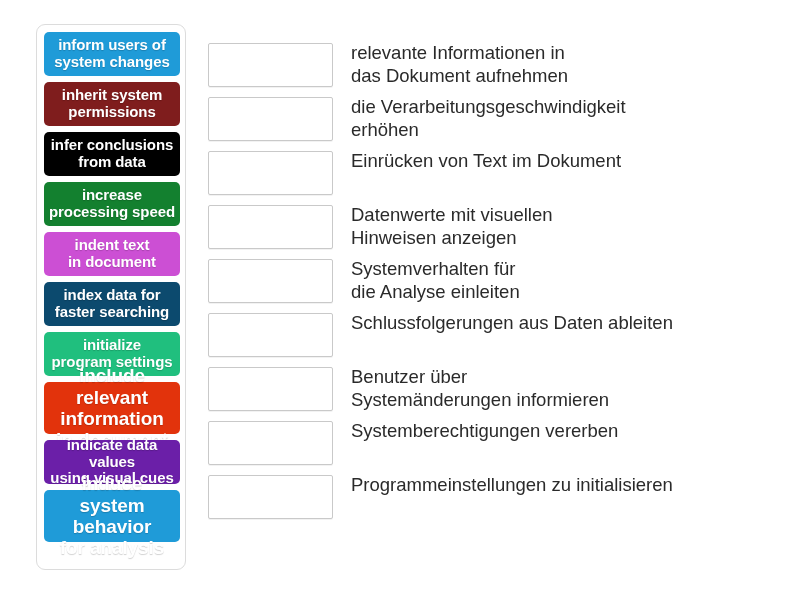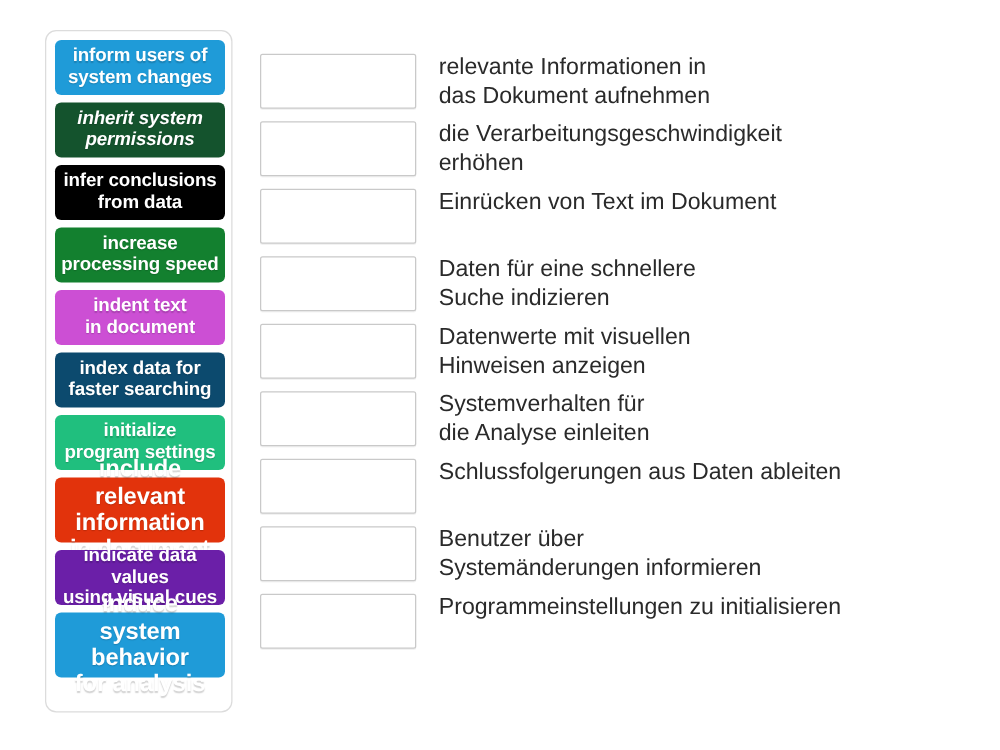--- a/index.html
+++ b/index.html
@@ -98,21 +98,21 @@
   }
 </style>
 </head>
 <body>
 
 <div id="app">
 
   <div class="tiles-panel">
       <div class="tile h2" style="background: rgb(31, 155, 216); white-space: pre-line;">inform users of
 system changes</div>
-      <div class="tile h2" style="background: #14532d; white-space: pre-line; font-style: italic;">inherit system
+      <div class="tile h2" style="background: #7f1d1d; white-space: pre-line;">inherit system
 permissions</div>
       <div class="tile h2" style="background: #000000; white-space: pre-line;">infer conclusions
 from data</div>
       <div class="tile h2" style="background: rgb(19, 128, 47); white-space: pre-line;">increase
 processing speed</div>
       <div class="tile h2" style="background: rgb(204, 79, 212); white-space: pre-line;">indent text
 in document</div>
       <div class="tile h2" style="background: #0c4a6e; white-space: pre-line;">index data for
 faster searching</div>
       <div class="tile h2" style="background: rgb(32, 191, 126); white-space: pre-line;">initialize
@@ -137,41 +137,40 @@
         <div class="dropzone"></div>
         <div class="answer-text">die Verarbeitungsgeschwindigkeit
 erhöhen</div>
       </div>
       <div class="answer-row">
         <div class="dropzone"></div>
         <div class="answer-text">Einrücken von Text im Dokument</div>
       </div>
       <div class="answer-row">
         <div class="dropzone"></div>
-        <div class="answer-text">Daten für eine schnellere
-Suche indizieren</div>
-      </div>
-      <div class="answer-row">
-        <div class="dropzone"></div>
         <div class="answer-text">Datenwerte mit visuellen
 Hinweisen anzeigen</div>
       </div>
       <div class="answer-row">
         <div class="dropzone"></div>
         <div class="answer-text">Systemverhalten für
 die Analyse einleiten</div>
       </div>
       <div class="answer-row">
         <div class="dropzone"></div>
         <div class="answer-text">Schlussfolgerungen aus Daten ableiten</div>
       </div>
       <div class="answer-row">
         <div class="dropzone"></div>
         <div class="answer-text">Benutzer über
 Systemänderungen informieren</div>
       </div>
       <div class="answer-row">
         <div class="dropzone"></div>
+        <div class="answer-text">Systemberechtigungen vererben</div>
+      </div>
+      <div class="answer-row">
+        <div class="dropzone"></div>
         <div class="answer-text">Programmeinstellungen zu initialisieren</div>
       </div>
     </div>
 
 </div>
 
 </body></html>

